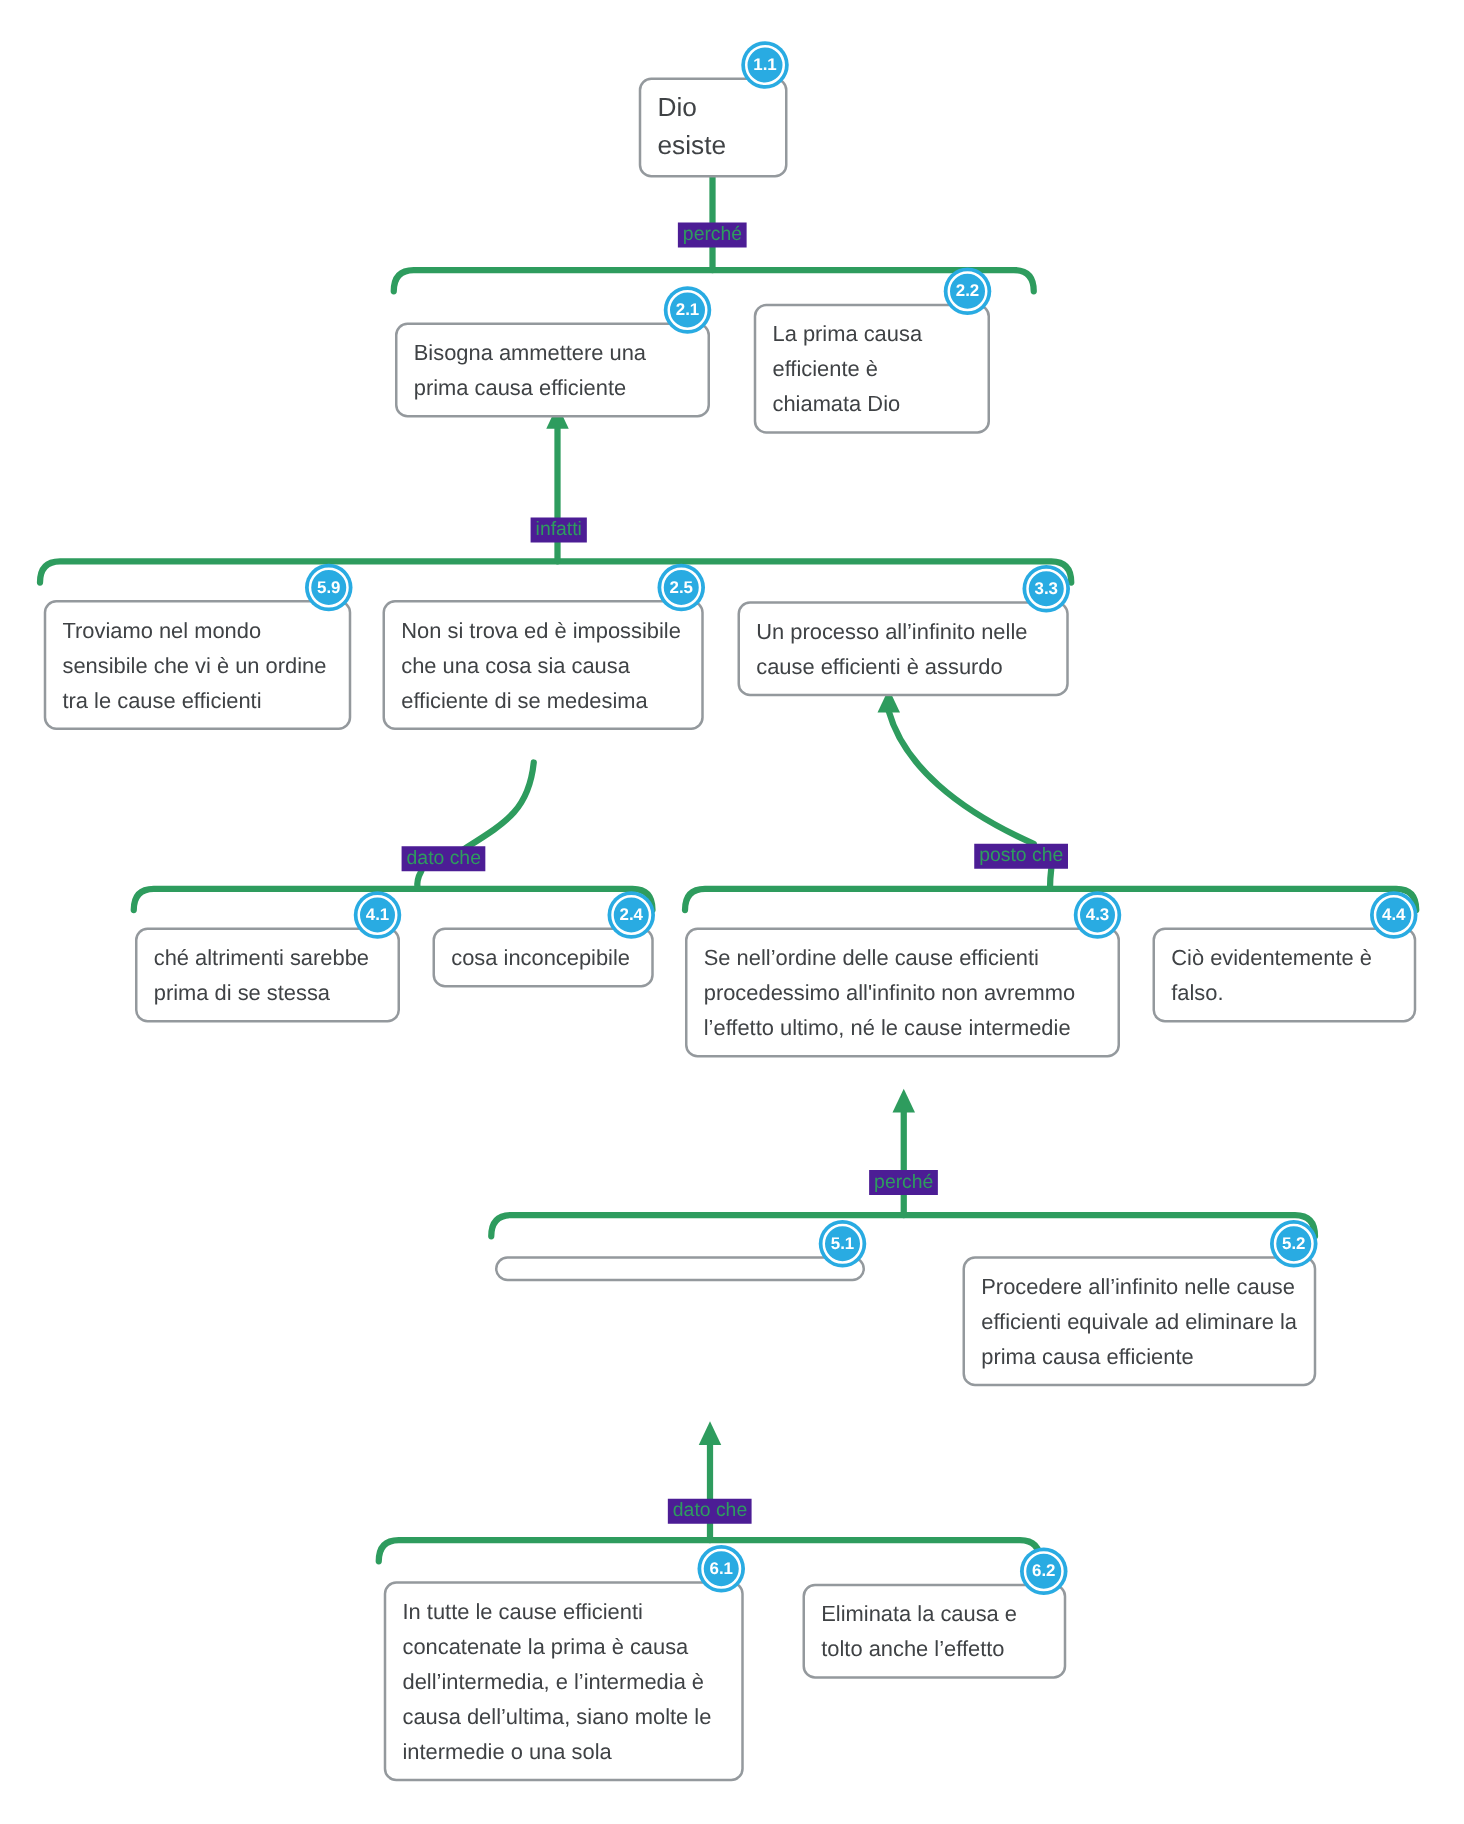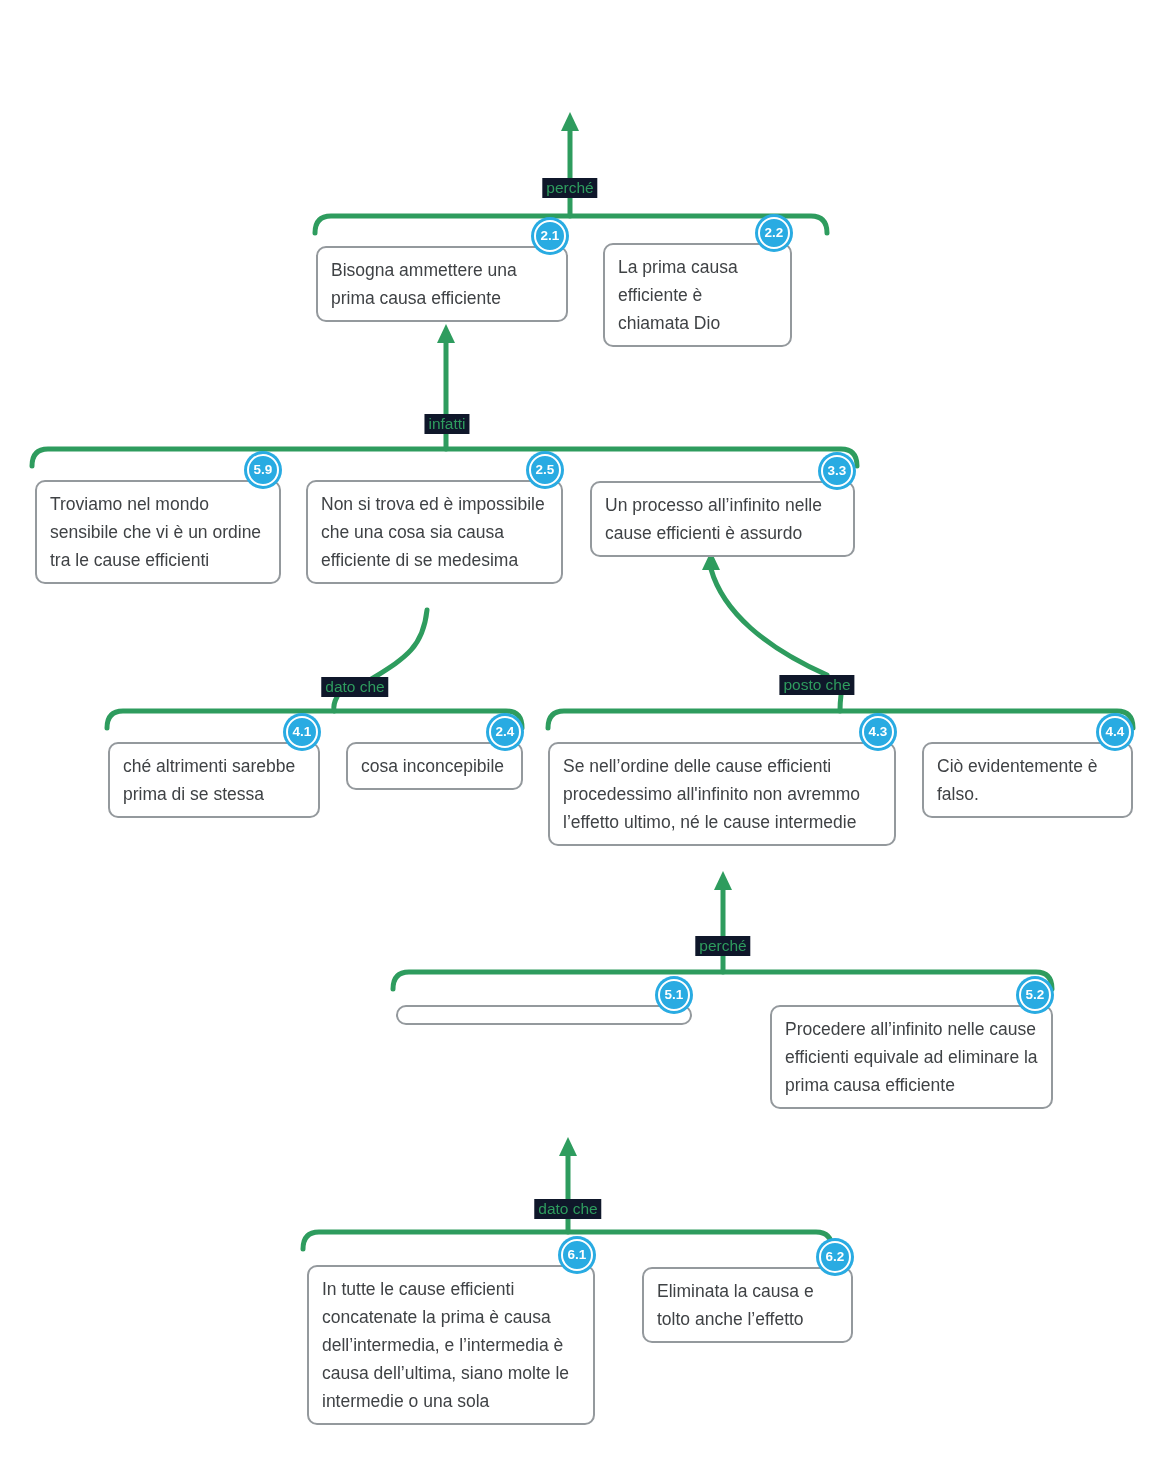--- a/index.html
+++ b/index.html
@@ -35,21 +35,21 @@
     border-radius:50%;
     color:#ffffff;
     font-size:13.5px;
     font-weight:bold;
     display:flex;align-items:center;justify-content:center;
     z-index:3;
   }
   .edge-label{
     position:absolute;
     transform:translate(-50%,-50%);
-    background:#0f172a;
+    background:#4c1d95;
     color:#2e9c5e;
     font-size:15.5px;
     padding:1px 4px;
     white-space:nowrap;
     z-index:2;
   }
 </style>
 </head>
 <body>
 
@@ -83,22 +83,26 @@
     <polygon class="edge-arrow" points="568,1137 559,1156 577,1156"></polygon>
   </svg>
 
   <div class="edge-label" style="left:570px;top:188px;">perché</div>
   <div class="edge-label" style="left:447px;top:424px;">infatti</div>
   <div class="edge-label" style="left:355px;top:687px;">dato che</div>
   <div class="edge-label" style="left:817px;top:685px;">posto che</div>
   <div class="edge-label" style="left:723px;top:946px;">perché</div>
   <div class="edge-label" style="left:568px;top:1209px;">dato che</div>
 
+  <div class="node title-node" style="left:511px;top:62px;width:119px;">
+    <span class="badge">1.1</span>
+    <div>Dio esiste</div>
+  </div>
 
-  <div class="node" style="left:316px;top:246px;width:252px;">
+  <div class="node" style="left:316px;top:258px;width:252px;">
     <span class="badge">2.1</span>
     <div>Bisogna ammettere una prima causa efficiente</div>
   </div>
 
   <div class="node" style="left:603px;top:243px;width:189px;">
     <span class="badge">2.2</span>
     <div>La prima causa efficiente è chiamata Dio</div>
   </div>
 
   <div class="node" style="left:35px;top:480px;width:246px;">

